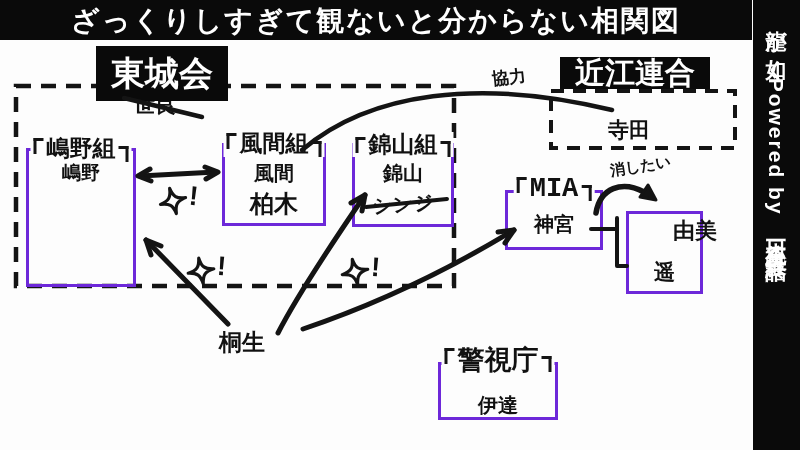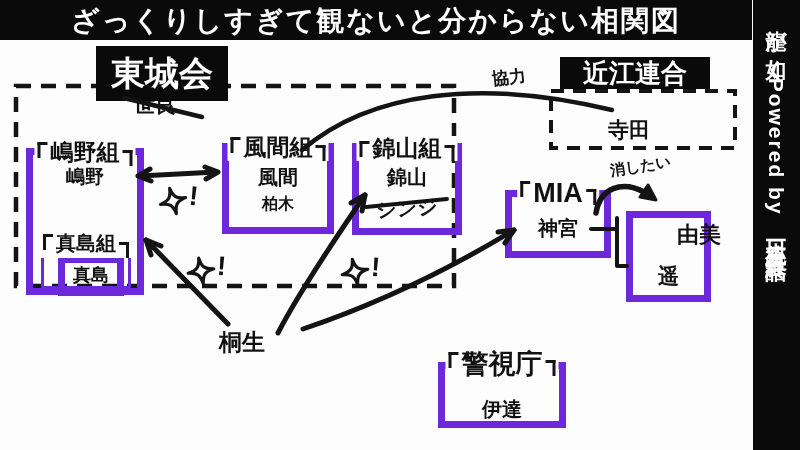--- a/index.html
+++ b/index.html
@@ -12,21 +12,21 @@
             font-size:28px;font-weight:bold;letter-spacing:2px;white-space:nowrap;}
   
   .sidebar{left:753px;top:0;width:47px;height:450px;background:#0a0a0a;color:#fff;
            display:flex;align-items:flex-start;justify-content:center;}
   .sidebar .vtext{writing-mode:vertical-rl;text-orientation:mixed;
            font-size:21px;font-weight:bold;letter-spacing:2px;margin-top:14px;line-height:1;}
   
   .grouplabel{background:#0a0a0a;color:#fff;font-weight:bold;display:flex;
               align-items:center;justify-content:center;white-space:nowrap;z-index:4;}
   
-  .box{border:7px solid #6d28d9;background:transparent;z-index:2;}
+  .box{border:3px solid #6d28d9;background:transparent;z-index:2;}
   .btitle{position:absolute;left:50%;transform:translateX(-50%);background:#fdfdfd;
           padding:0 3px;font-weight:bold;white-space:nowrap;line-height:1;
           display:flex;align-items:flex-start;z-index:3;}
   .bl{display:inline-block;width:7px;height:13px;border-left:3.5px solid #141414;
       border-top:3.5px solid #141414;margin-right:3px;margin-top:1px;}
   .br{display:inline-block;width:7px;height:13px;border-right:3.5px solid #141414;
       border-top:3.5px solid #141414;margin-left:3px;margin-top:9px;}
   .cjk{font-weight:bold;line-height:1.1;white-space:nowrap;}
   .ctr{left:0;right:0;text-align:center;}
   svg{position:absolute;left:0;top:0;pointer-events:none;}
@@ -59,59 +59,49 @@
   <div class="abs cjk" style="left:134px;top:93px;font-size:21px;z-index:3;">世良</div>
 
   <div class="abs box" style="left:26px;top:148px;width:104px;height:133px;">
     <div class="btitle" style="top:-14px;font-size:23px;">
       <span class="bl"></span>
       <span>嶋野組</span>
       <span class="br"></span>
     </div>
     <div class="abs cjk ctr" style="top:12px;font-size:19px;">嶋野</div>
 
-    <div class="abs box" style="left:8px;top:88px;width:84px;height:40px;border-width:3px;">
-      <div class="btitle" style="top:-13px;font-size:20px;">
-        <span class="bl"></span>
-        <span>真島組</span>
-        <span class="br"></span>
-      </div>
-      <div class="abs box" style="left:14px;top:10px;width:52px;height:26px;display:flex;align-items:center;justify-content:center;">
-        <span class="cjk" style="font-size:18px;">真島</span>
-      </div>
-    </div>
   </div>
 
   <div class="abs box" style="left:222px;top:143px;width:98px;height:77px;">
     <div class="btitle" style="top:-14px;font-size:23px;">
       <span class="bl"></span>
       <span>風間組</span>
       <span class="br"></span>
     </div>
     <div class="abs cjk ctr" style="top:16px;font-size:20px;">風間</div>
-    <div class="abs cjk ctr" style="top:45px;font-size:16px;">柏木</div>
+    <div class="abs cjk ctr" style="top:45px;font-size:24px;">柏木</div>
   </div>
 
   <div class="abs box" style="left:352px;top:143px;width:96px;height:78px;">
     <div class="btitle" style="top:-14px;font-size:23px;align-items:center;">
       <span class="bl"></span>
       <span>錦山組</span>
       <span class="br"></span>
     </div>
     <div class="abs cjk ctr" style="top:16px;font-size:20px;">錦山</div>
     <div class="abs cjk ctr" style="top:47px;font-size:20px;transform:rotate(-4deg);">シンジ</div>
   </div>
 
-  <div class="abs grouplabel" style="left:560px;top:57px;width:150px;height:32px;font-size:26px;">
+  <div class="abs grouplabel" style="left:560px;top:57px;width:150px;height:32px;font-size:30px;">
     <span>近江連合</span>
   </div>
   <div class="abs cjk" style="left:608px;top:118px;font-size:21px;z-index:3;text-align:center;">寺田</div>
 
   <div class="abs box" style="left:505px;top:190px;width:92px;height:54px;">
-    <div class="btitle" style="top:-17px;font-size:27px;font-family:Liberation Sans, sans-serif;">
+    <div class="btitle" style="top:-17px;font-size:27px;font-family:Liberation Mono, monospace;">
       <span class="bl"></span>
       <span>MIA</span>
       <span class="br"></span>
     </div>
     <div class="abs cjk ctr" style="top:20px;font-size:20px;">神宮</div>
   </div>
 
   <div class="abs box" style="left:626px;top:211px;width:71px;height:77px;">
     <div class="abs cjk ctr" style="top:5px;font-size:22px;margin-left:44px;">由美</div>
     <div class="abs cjk ctr" style="top:46px;font-size:21px;">遥</div>

